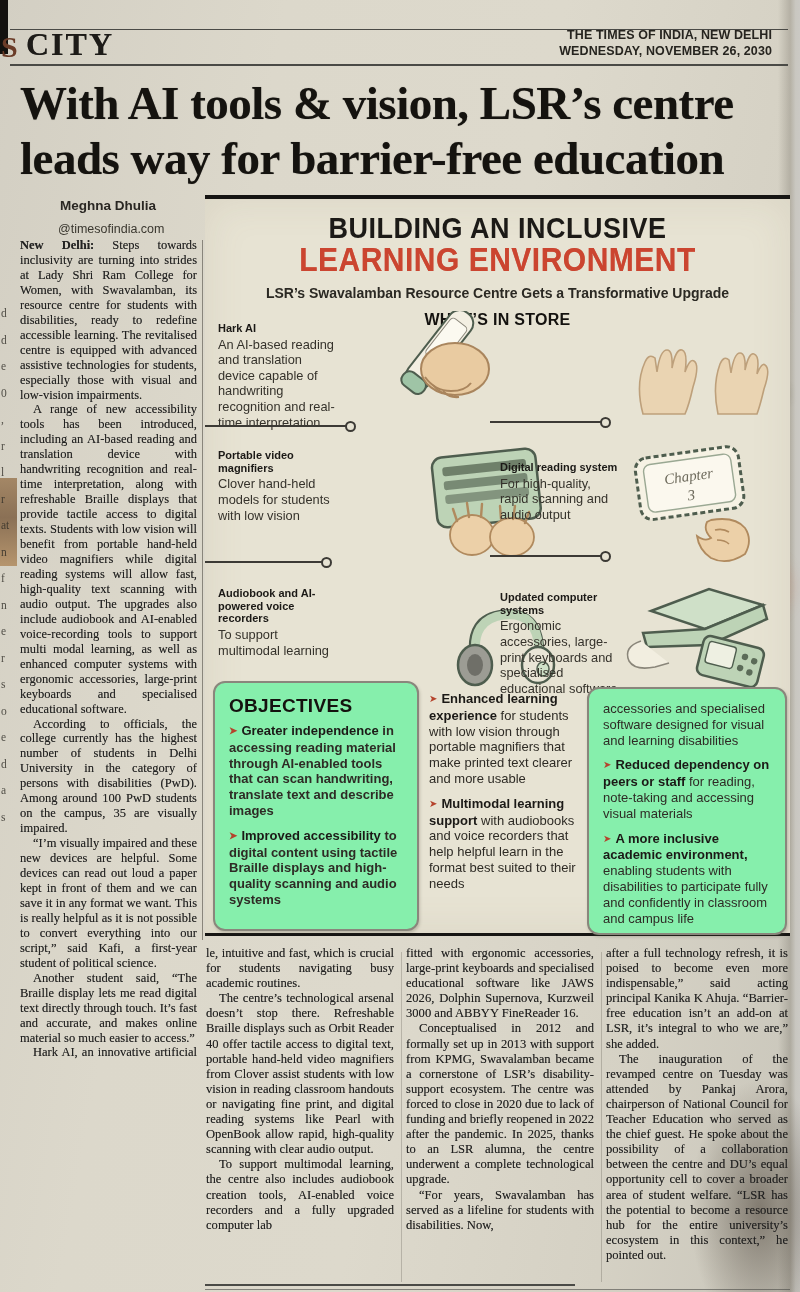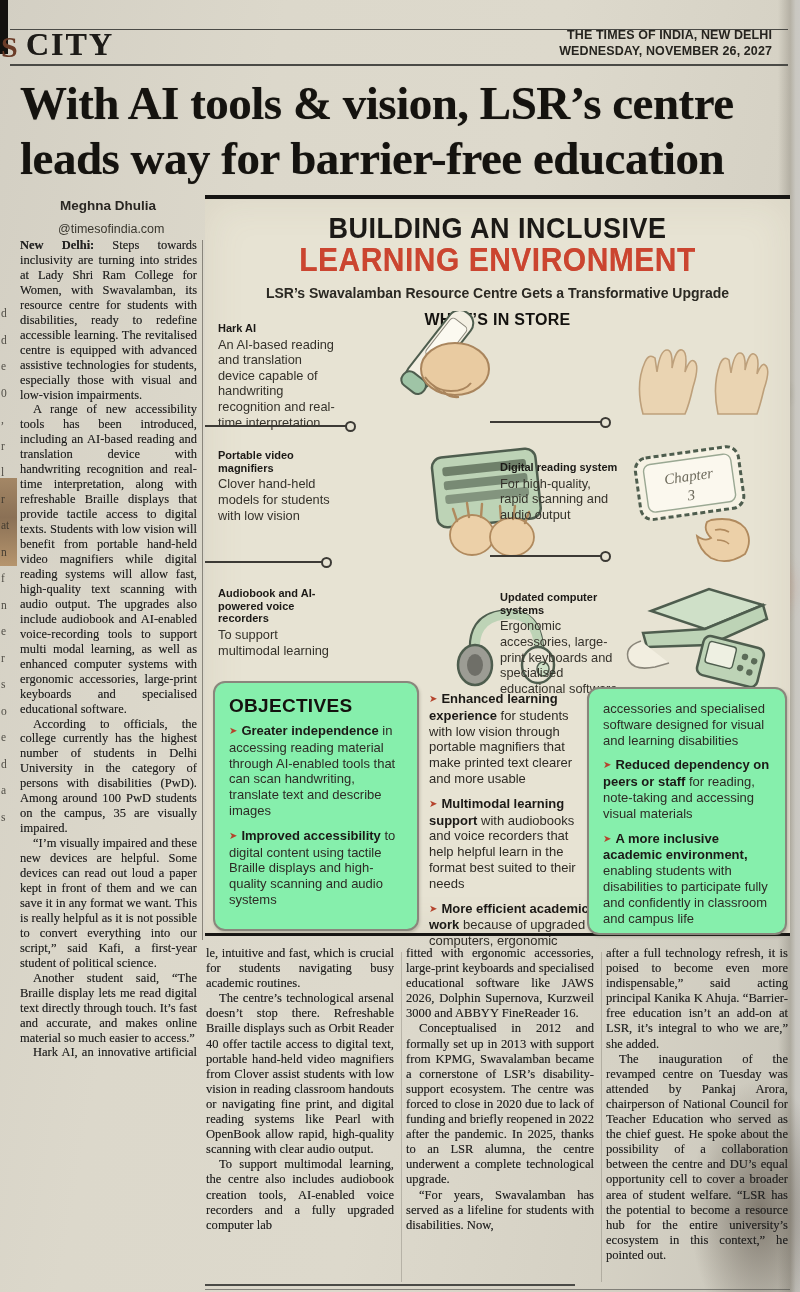--- a/index.html
+++ b/index.html
@@ -84,21 +84,21 @@
 e
 d
 a
 s</div>
 
   <div class="abs rule" style="left:10px;top:29px;width:778px;height:1px;"></div>
   <div class="abs section-prefix">S</div>
   <div class="abs section-title">CITY</div>
   <div class="abs dateline">
     <div>THE TIMES OF INDIA, NEW DELHI</div>
-    <div>WEDNESDAY, NOVEMBER 26, 2027</div>
+    <div>WEDNESDAY, NOVEMBER 26, 2030</div>
   </div>
   <div class="abs rule" style="left:10px;top:64px;width:778px;height:1.5px;"></div>
 
   <div class="abs headline">
     <div>With AI tools &amp; vision, LSR’s centre</div>
     <div>leads way for barrier-free education</div>
   </div>
   <div class="abs byline">Meghna Dhulia</div>
   <div class="abs byline-handle">@timesofindia.com</div>
 
@@ -205,29 +205,28 @@
         <rect x="92" y="75" width="28" height="22" rx="3" fill="#eef0e2" stroke="#4e5d4e" stroke-width="1.4"></rect>
         <circle cx="130" cy="82" r="3.2" fill="#5b6b58"></circle>
           <circle cx="140" cy="84" r="3.2" fill="#5b6b58"></circle>
         <circle cx="128" cy="94" r="3.2" fill="#5b6b58"></circle>
           <circle cx="138" cy="96" r="3.2" fill="#5b6b58"></circle>
       </g>
     </svg>
 
     <div class="abs obj-box" style="left:8px;top:482px;width:202px;height:246px;">
       <div class="obj-head">OBJECTIVES</div>
-      <div class="obj" style="padding:0 12px 0 14px;">
+      <div class="obj" style="padding:0 12px 0 14px;font-weight:bold;">
         <p class="bullet"><b>Greater independence</b> <span>in accessing reading material through AI-enabled tools that can scan handwriting, translate text and describe images</span></p>
         <p class="bullet"><b>Improved accessibility</b> <span>to digital content using tactile Braille displays and high-quality scanning and audio systems</span></p>
       </div>
     </div>
     <div class="abs obj" style="left:224px;top:492px;width:162px;">
       <p class="bullet"><b>Enhanced learning experience</b> <span>for students with low vision through portable magnifiers that make printed text clearer and more usable</span></p>
       <p class="bullet"><b>Multimodal learning support</b> <span>with audiobooks and voice recorders that help helpful learn in the format best suited to their needs</span></p>
-      <p class="bullet"><b>More efficient academic work</b> <span>because of upgraded computers, ergonomic</span></p>
     </div>
     <div class="abs obj-box" style="left:382px;top:488px;width:196px;height:244px;">
       <div class="obj" style="padding:12px 12px 0 14px;">
         <p>accessories and specialised software designed for visual and learning disabilities</p>
         <p class="bullet"><b>Reduced dependency on peers or staff</b> <span>for reading, note-taking and accessing visual materials</span></p>
         <p class="bullet"><b>A more inclusive academic environment,</b> <span>enabling students with disabilities to participate fully and confidently in classroom and campus life</span></p>
       </div>
     </div>
   </div>
 

